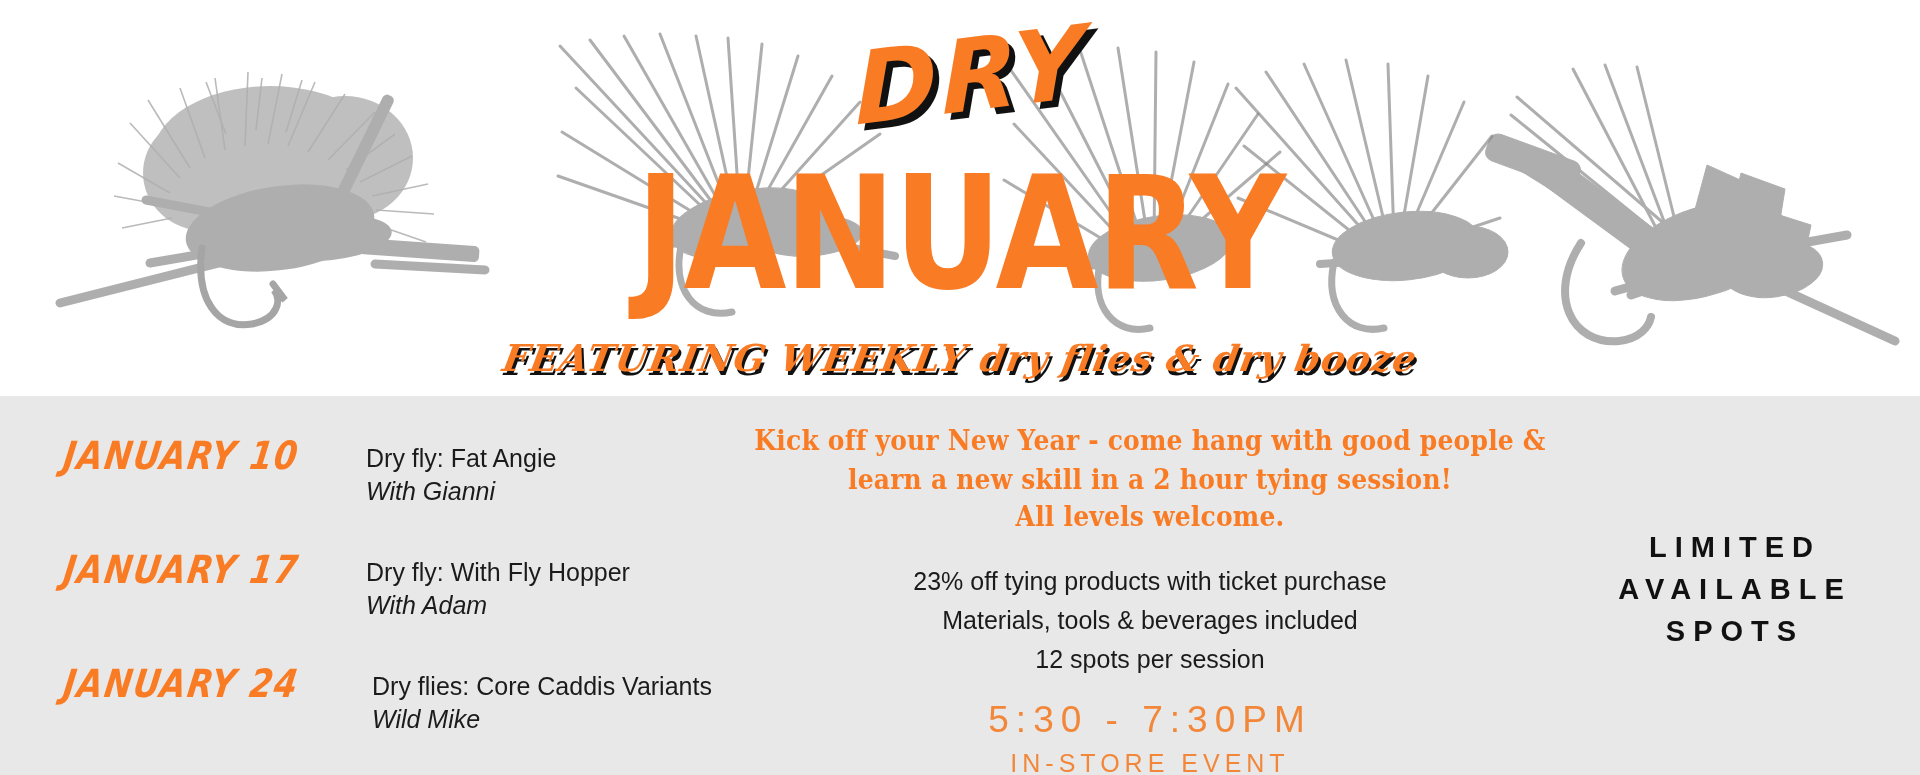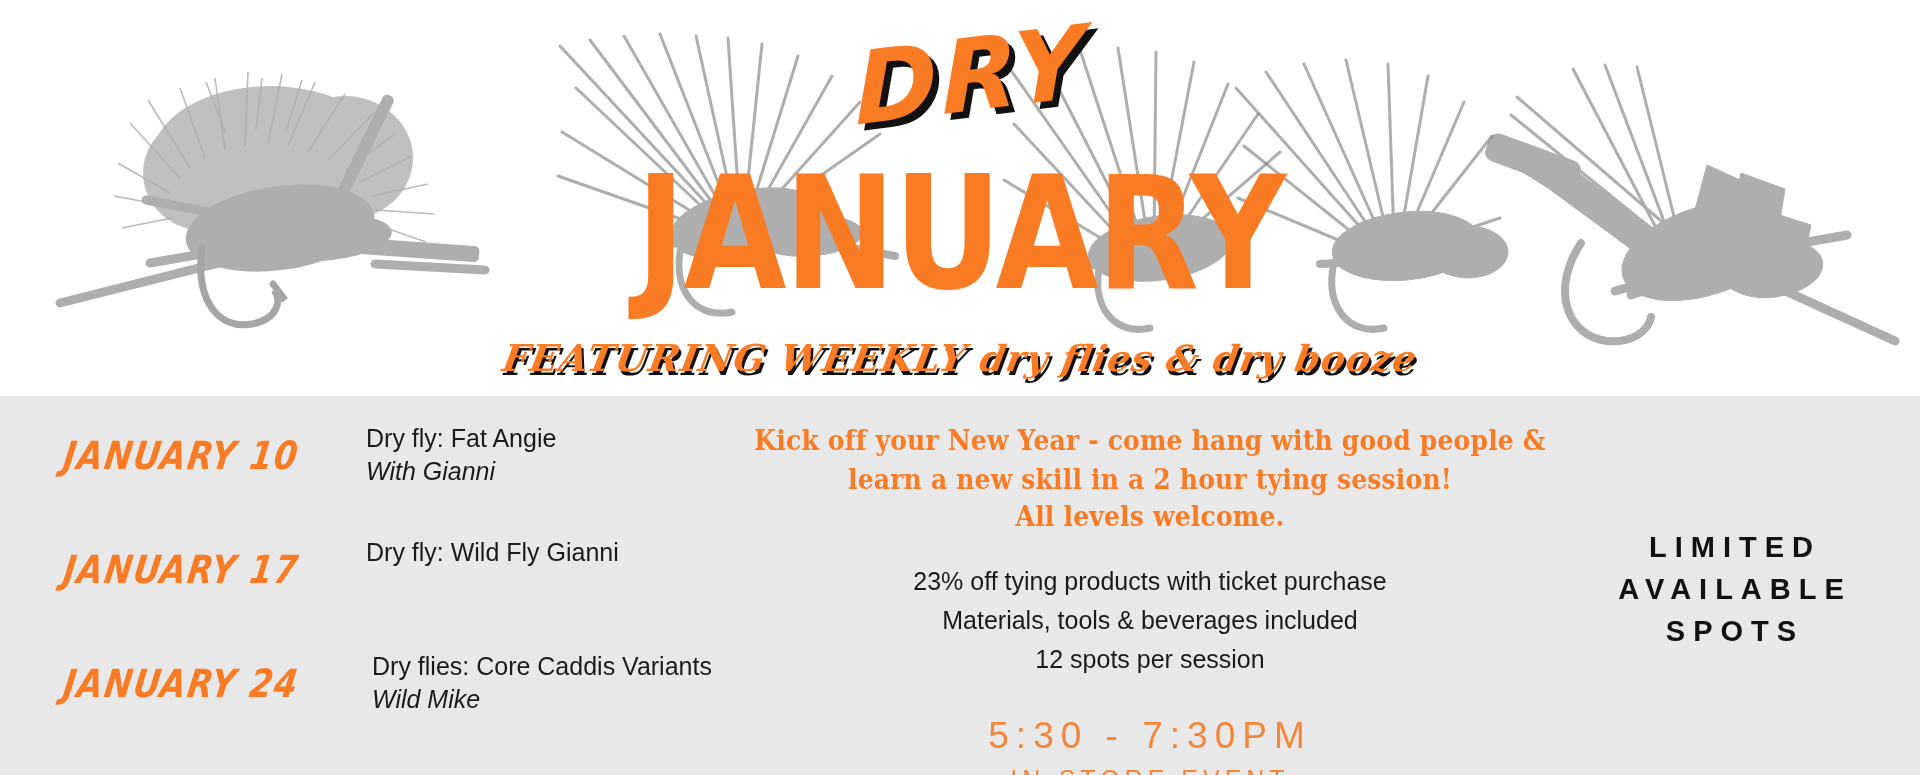--- a/index.html
+++ b/index.html
@@ -139,20 +139,21 @@
     left: 308px;
     top: 14px;
     width: 430px;
   }
   .sched-fly {
     font-family: "Liberation Sans", sans-serif;
     font-size: 25px;
     line-height: 1.32;
     color: #1b1b1b;
     white-space: nowrap;
+    margin-top: 20px;
   }
   .sched-with {
     font-family: "Liberation Sans", sans-serif;
     font-style: italic;
     font-size: 25px;
     line-height: 1.32;
     color: #1b1b1b;
     white-space: nowrap;
   }
   .row-3 .sched-text { left: 314px; }
@@ -180,21 +181,21 @@
   .details {
     margin-top: 30px;
     font-family: "Liberation Sans", sans-serif;
     font-size: 25px;
     line-height: 1.56;
     color: #1b1b1b;
   }
   .details div { white-space: nowrap; }
 
   .time-line {
-    margin-top: 36px;
+    margin-top: 20px;
     font-family: "Liberation Sans", sans-serif;
     font-size: 37px;
     letter-spacing: 7px;
     color: #F2873A;
     white-space: nowrap;
   }
   .event-line {
     margin-top: 8px;
     font-family: "Liberation Sans", sans-serif;
     font-size: 25px;
@@ -402,21 +403,22 @@
         <div class="sched-date">JANUARY 10</div>
         <div class="sched-text">
           <div class="sched-fly">Dry fly: Fat Angie</div>
           <div class="sched-with">With Gianni</div>
         </div>
       </div>
 
       <div class="sched-row row-2">
         <div class="sched-date">JANUARY 17</div>
         <div class="sched-text">
-          <div class="sched-fly">Dry fly: Wild Fly Gianni</div>
+          <div class="sched-fly">Dry fly: With Fly Hopper</div>
+          <div class="sched-with">With Adam</div>
         </div>
       </div>
 
       <div class="sched-row row-3">
         <div class="sched-date">JANUARY 24</div>
         <div class="sched-text">
           <div class="sched-fly">Dry flies: Core Caddis Variants</div>
           <div class="sched-with">Wild Mike</div>
         </div>
       </div>

